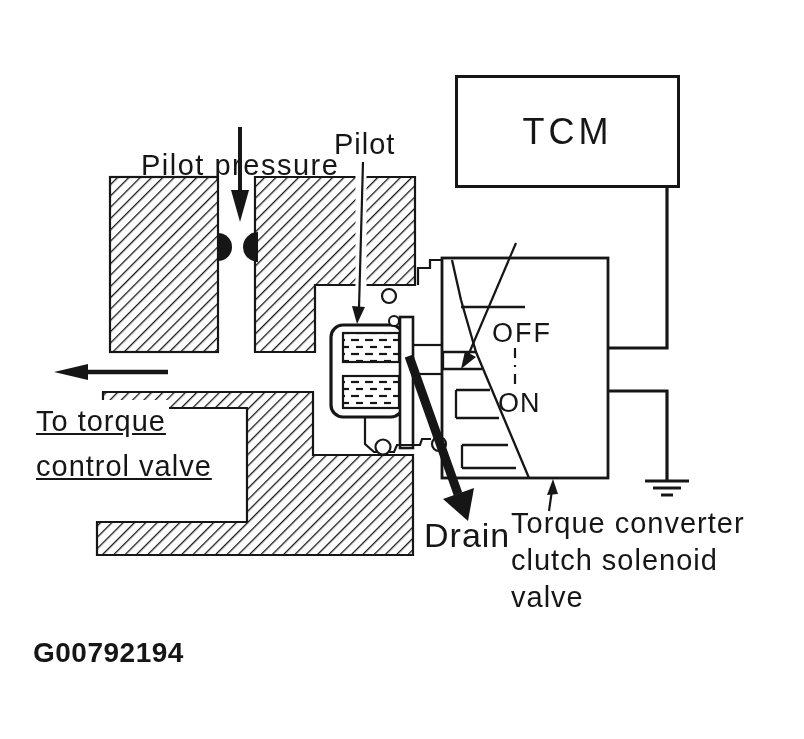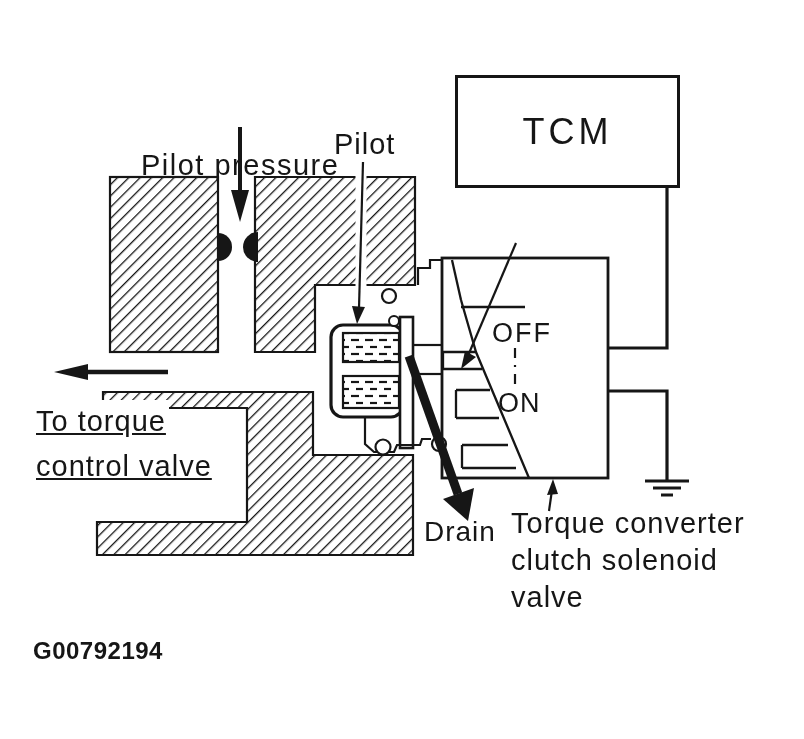--- a/index.html
+++ b/index.html
@@ -23,21 +23,21 @@
   .f-state{font-size:27px;font-weight:400;}
   .multiline div{margin:0;}
   .tcm-box{
     position:absolute;left:455px;top:75px;width:225px;height:113px;
     border:3.5px solid #161616;
     display:flex;align-items:center;justify-content:center;
     font-size:36px;letter-spacing:4px;
     background:#fff;
     box-sizing:border-box;
   }
-  .fig-id{font-size:24px;font-weight:bold;letter-spacing:0.5px;}
+  .fig-id{font-size:28px;font-weight:bold;letter-spacing:0.5px;}
 </style>
 </head>
 <body>
 
 <div class="stage">
 
   <svg width="804" height="739" viewBox="0 0 804 739">
     <defs>
       <pattern id="hatch" patternUnits="userSpaceOnUse" width="8" height="8" patternTransform="rotate(45)">
         <rect width="8" height="8" fill="#ffffff"></rect>
@@ -153,21 +153,21 @@
 
   <div class="lbl f-state" style="left:492px;top:319px;letter-spacing:2px;">OFF</div>
 
   <div class="lbl f-state" style="left:498px;top:389px;letter-spacing:1px;">ON</div>
 
   <div class="lbl f-main bg multiline" style="left:36px;top:400px;line-height:1.48;">
     <div><span>To torque</span></div>
     <div><span>control valve</span></div>
   </div>
 
-  <div class="lbl f-main" style="left:424px;top:517px;font-size:28px;">Drain</div>
+  <div class="lbl f-main" style="left:424px;top:517px;font-size:34px;">Drain</div>
 
   <div class="lbl f-main multiline" style="left:511px;top:505px;line-height:1.28;">
     <div>Torque converter</div>
     <div>clutch solenoid</div>
     <div>valve</div>
   </div>
 
   <div class="lbl fig-id" style="left:33px;top:638px;">G00792194</div>
 
 </div>

